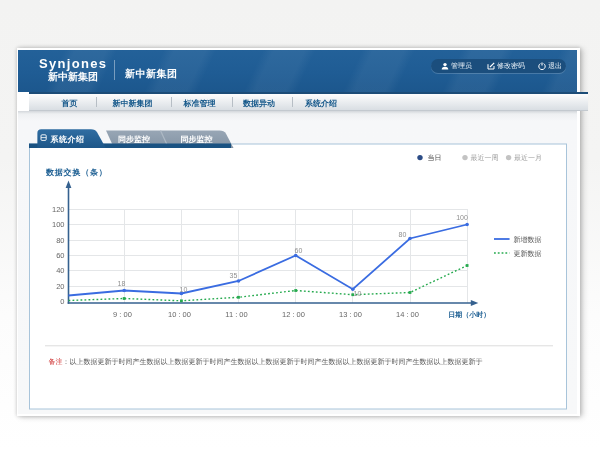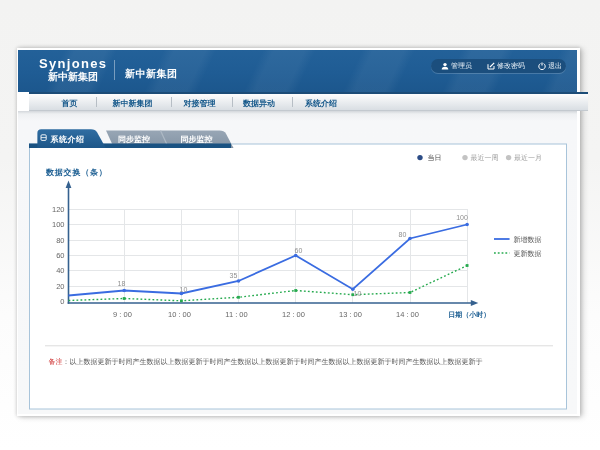--- a/index.html
+++ b/index.html
@@ -80,21 +80,21 @@
             <path d="M4,0.4 v3" stroke="#fff" stroke-width="1.1"></path>
           </svg>
           退出</span>
       </div>
     </div>
     <div class="nav">
       <b style="left:40.4px">首页</b>
       <i style="left:67px"></i>
       <b style="left:103.4px">新中新集团</b>
       <i style="left:141.8px"></i>
-      <b style="left:170.6px">对接管理</b>
+      <b style="left:170.6px">标准管理</b>
       <i style="left:203px"></i>
       <b style="left:230px">数据异动</b>
       <i style="left:262.5px"></i>
       <b style="left:292px">系统介绍</b>
     </div>
     <div class="content"></div>
 
     <svg style="position:absolute;left:12px;top:81px" width="539" height="281" viewBox="29 129 539 281">
       <defs>
         <linearGradient id="gTabA" x1="0" y1="0" x2="0" y2="1">

